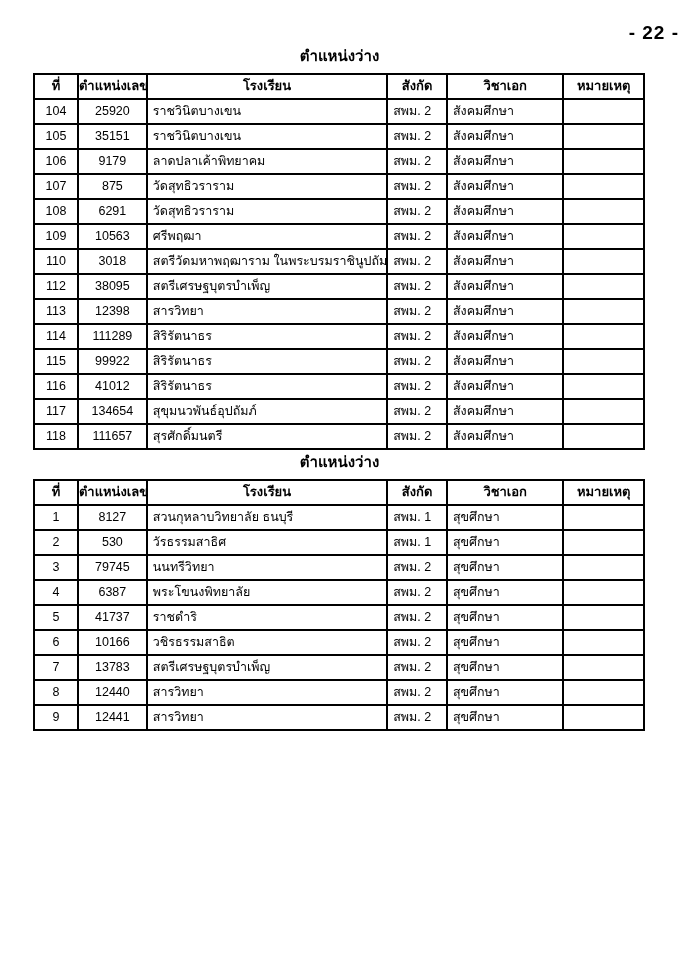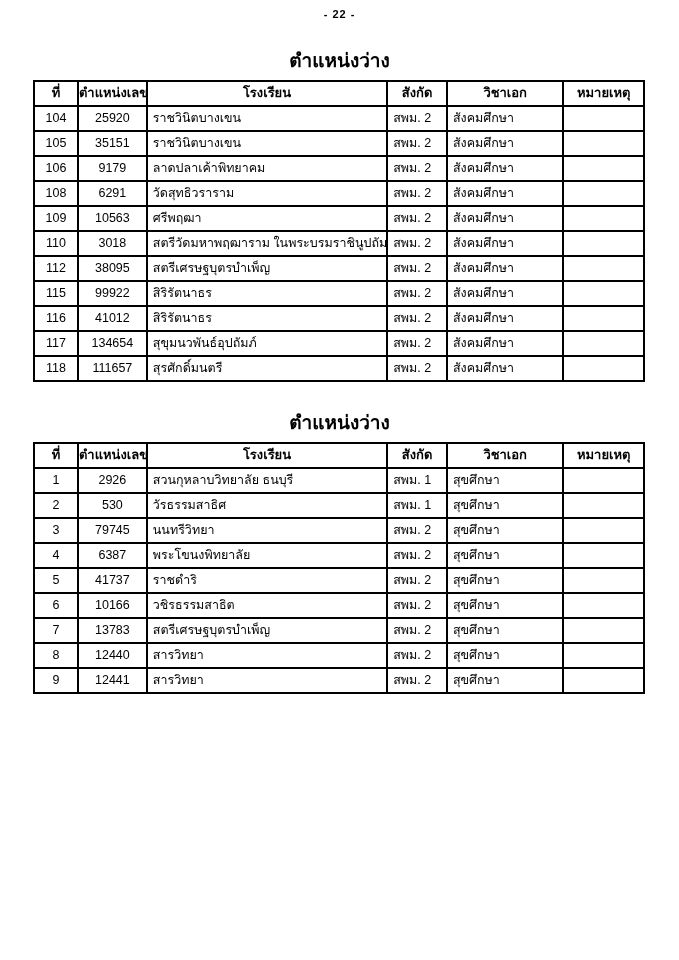--- a/index.html
+++ b/index.html
@@ -6,32 +6,31 @@
   html, body { background: #ffffff; }
   body {
     width: 679px;
     height: 960px;
     font-family: "Liberation Sans", "DejaVu Sans", sans-serif;
     color: #000000;
     position: relative;
     overflow: hidden;
   }
   .page-number {
-    text-align: center;
-    padding-top: 8px;
-    font-size: 11px;
+    text-align: right;
+    padding-top: 22px;
+    font-size: 19px;
     font-weight: bold;
     letter-spacing: 1px;
   }
   .table-section { margin-top: 0; }
   .table-title {
     text-align: center;
-    font-size: 19px;
+    font-size: 15px;
     font-weight: bold;
-    margin-top: 25px;
     margin-bottom: 5px;
   }
   table.vacancy-table {
     border-collapse: collapse;
     table-layout: fixed;
     width: 612px;
     margin-left: 33px;
   }
   table.vacancy-table th,
   table.vacancy-table td {
@@ -103,20 +102,28 @@
         </tr>
         <tr>
           <td class="c-center">106</td>
           <td class="c-center">9179</td>
           <td class="c-left">ลาดปลาเค้าพิทยาคม</td>
           <td class="c-left">สพม. 2</td>
           <td class="c-left">สังคมศึกษา</td>
           <td class="c-left"></td>
         </tr>
         <tr>
+          <td class="c-center">107</td>
+          <td class="c-center">875</td>
+          <td class="c-left">วัดสุทธิวราราม</td>
+          <td class="c-left">สพม. 2</td>
+          <td class="c-left">สังคมศึกษา</td>
+          <td class="c-left"></td>
+        </tr>
+        <tr>
           <td class="c-center">108</td>
           <td class="c-center">6291</td>
           <td class="c-left">วัดสุทธิวราราม</td>
           <td class="c-left">สพม. 2</td>
           <td class="c-left">สังคมศึกษา</td>
           <td class="c-left"></td>
         </tr>
         <tr>
           <td class="c-center">109</td>
           <td class="c-center">10563</td>
@@ -130,20 +137,36 @@
           <td class="c-center">3018</td>
           <td class="c-left">สตรีวัดมหาพฤฒาราม ในพระบรมราชินูปถัมภ์</td>
           <td class="c-left">สพม. 2</td>
           <td class="c-left">สังคมศึกษา</td>
           <td class="c-left"></td>
         </tr>
         <tr>
           <td class="c-center">112</td>
           <td class="c-center">38095</td>
           <td class="c-left">สตรีเศรษฐบุตรบำเพ็ญ</td>
+          <td class="c-left">สพม. 2</td>
+          <td class="c-left">สังคมศึกษา</td>
+          <td class="c-left"></td>
+        </tr>
+        <tr>
+          <td class="c-center">113</td>
+          <td class="c-center">12398</td>
+          <td class="c-left">สารวิทยา</td>
+          <td class="c-left">สพม. 2</td>
+          <td class="c-left">สังคมศึกษา</td>
+          <td class="c-left"></td>
+        </tr>
+        <tr>
+          <td class="c-center">114</td>
+          <td class="c-center">111289</td>
+          <td class="c-left">สิริรัตนาธร</td>
           <td class="c-left">สพม. 2</td>
           <td class="c-left">สังคมศึกษา</td>
           <td class="c-left"></td>
         </tr>
         <tr>
           <td class="c-center">115</td>
           <td class="c-center">99922</td>
           <td class="c-left">สิริรัตนาธร</td>
           <td class="c-left">สพม. 2</td>
           <td class="c-left">สังคมศึกษา</td>
@@ -194,21 +217,21 @@
           <th>ตำแหน่งเลขที่</th>
           <th>โรงเรียน</th>
           <th>สังกัด</th>
           <th>วิชาเอก</th>
           <th>หมายเหตุ</th>
         </tr>
       </thead>
     <tbody>
         <tr>
           <td class="c-center">1</td>
-          <td class="c-center">2926</td>
+          <td class="c-center">8127</td>
           <td class="c-left">สวนกุหลาบวิทยาลัย ธนบุรี</td>
           <td class="c-left">สพม. 1</td>
           <td class="c-left">สุขศึกษา</td>
           <td class="c-left"></td>
         </tr>
         <tr>
           <td class="c-center">2</td>
           <td class="c-center">530</td>
           <td class="c-left">วัรธรรมสาธิศ</td>
           <td class="c-left">สพม. 1</td>

